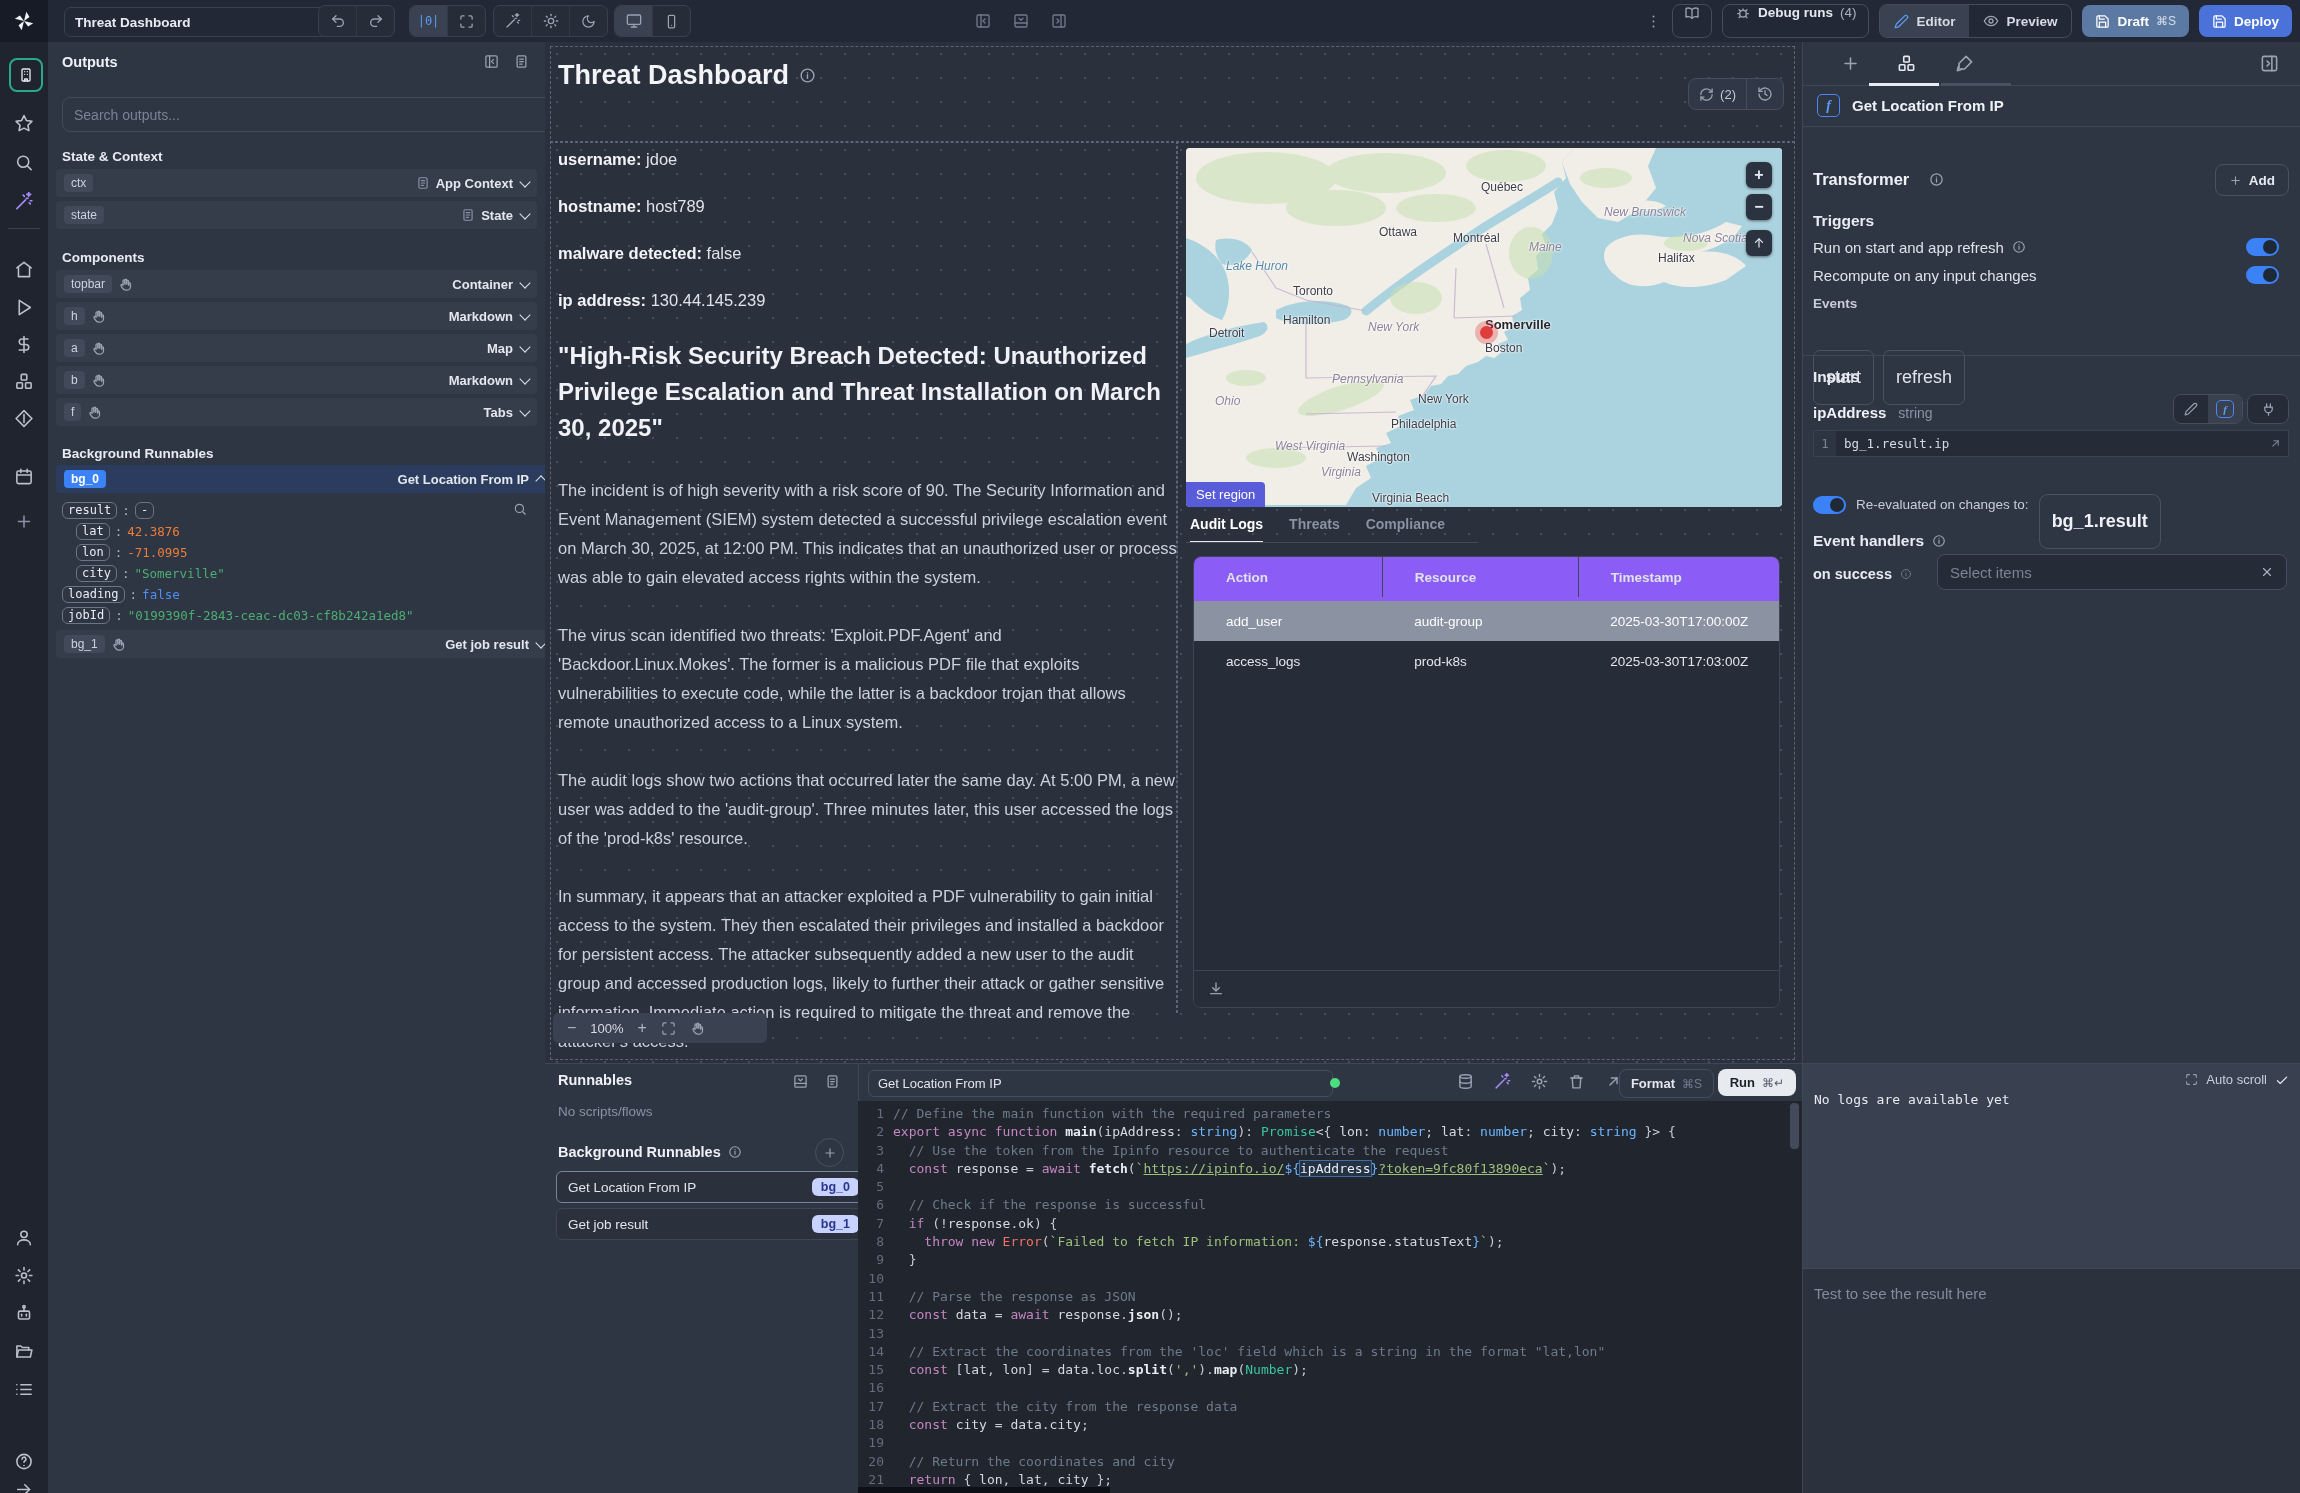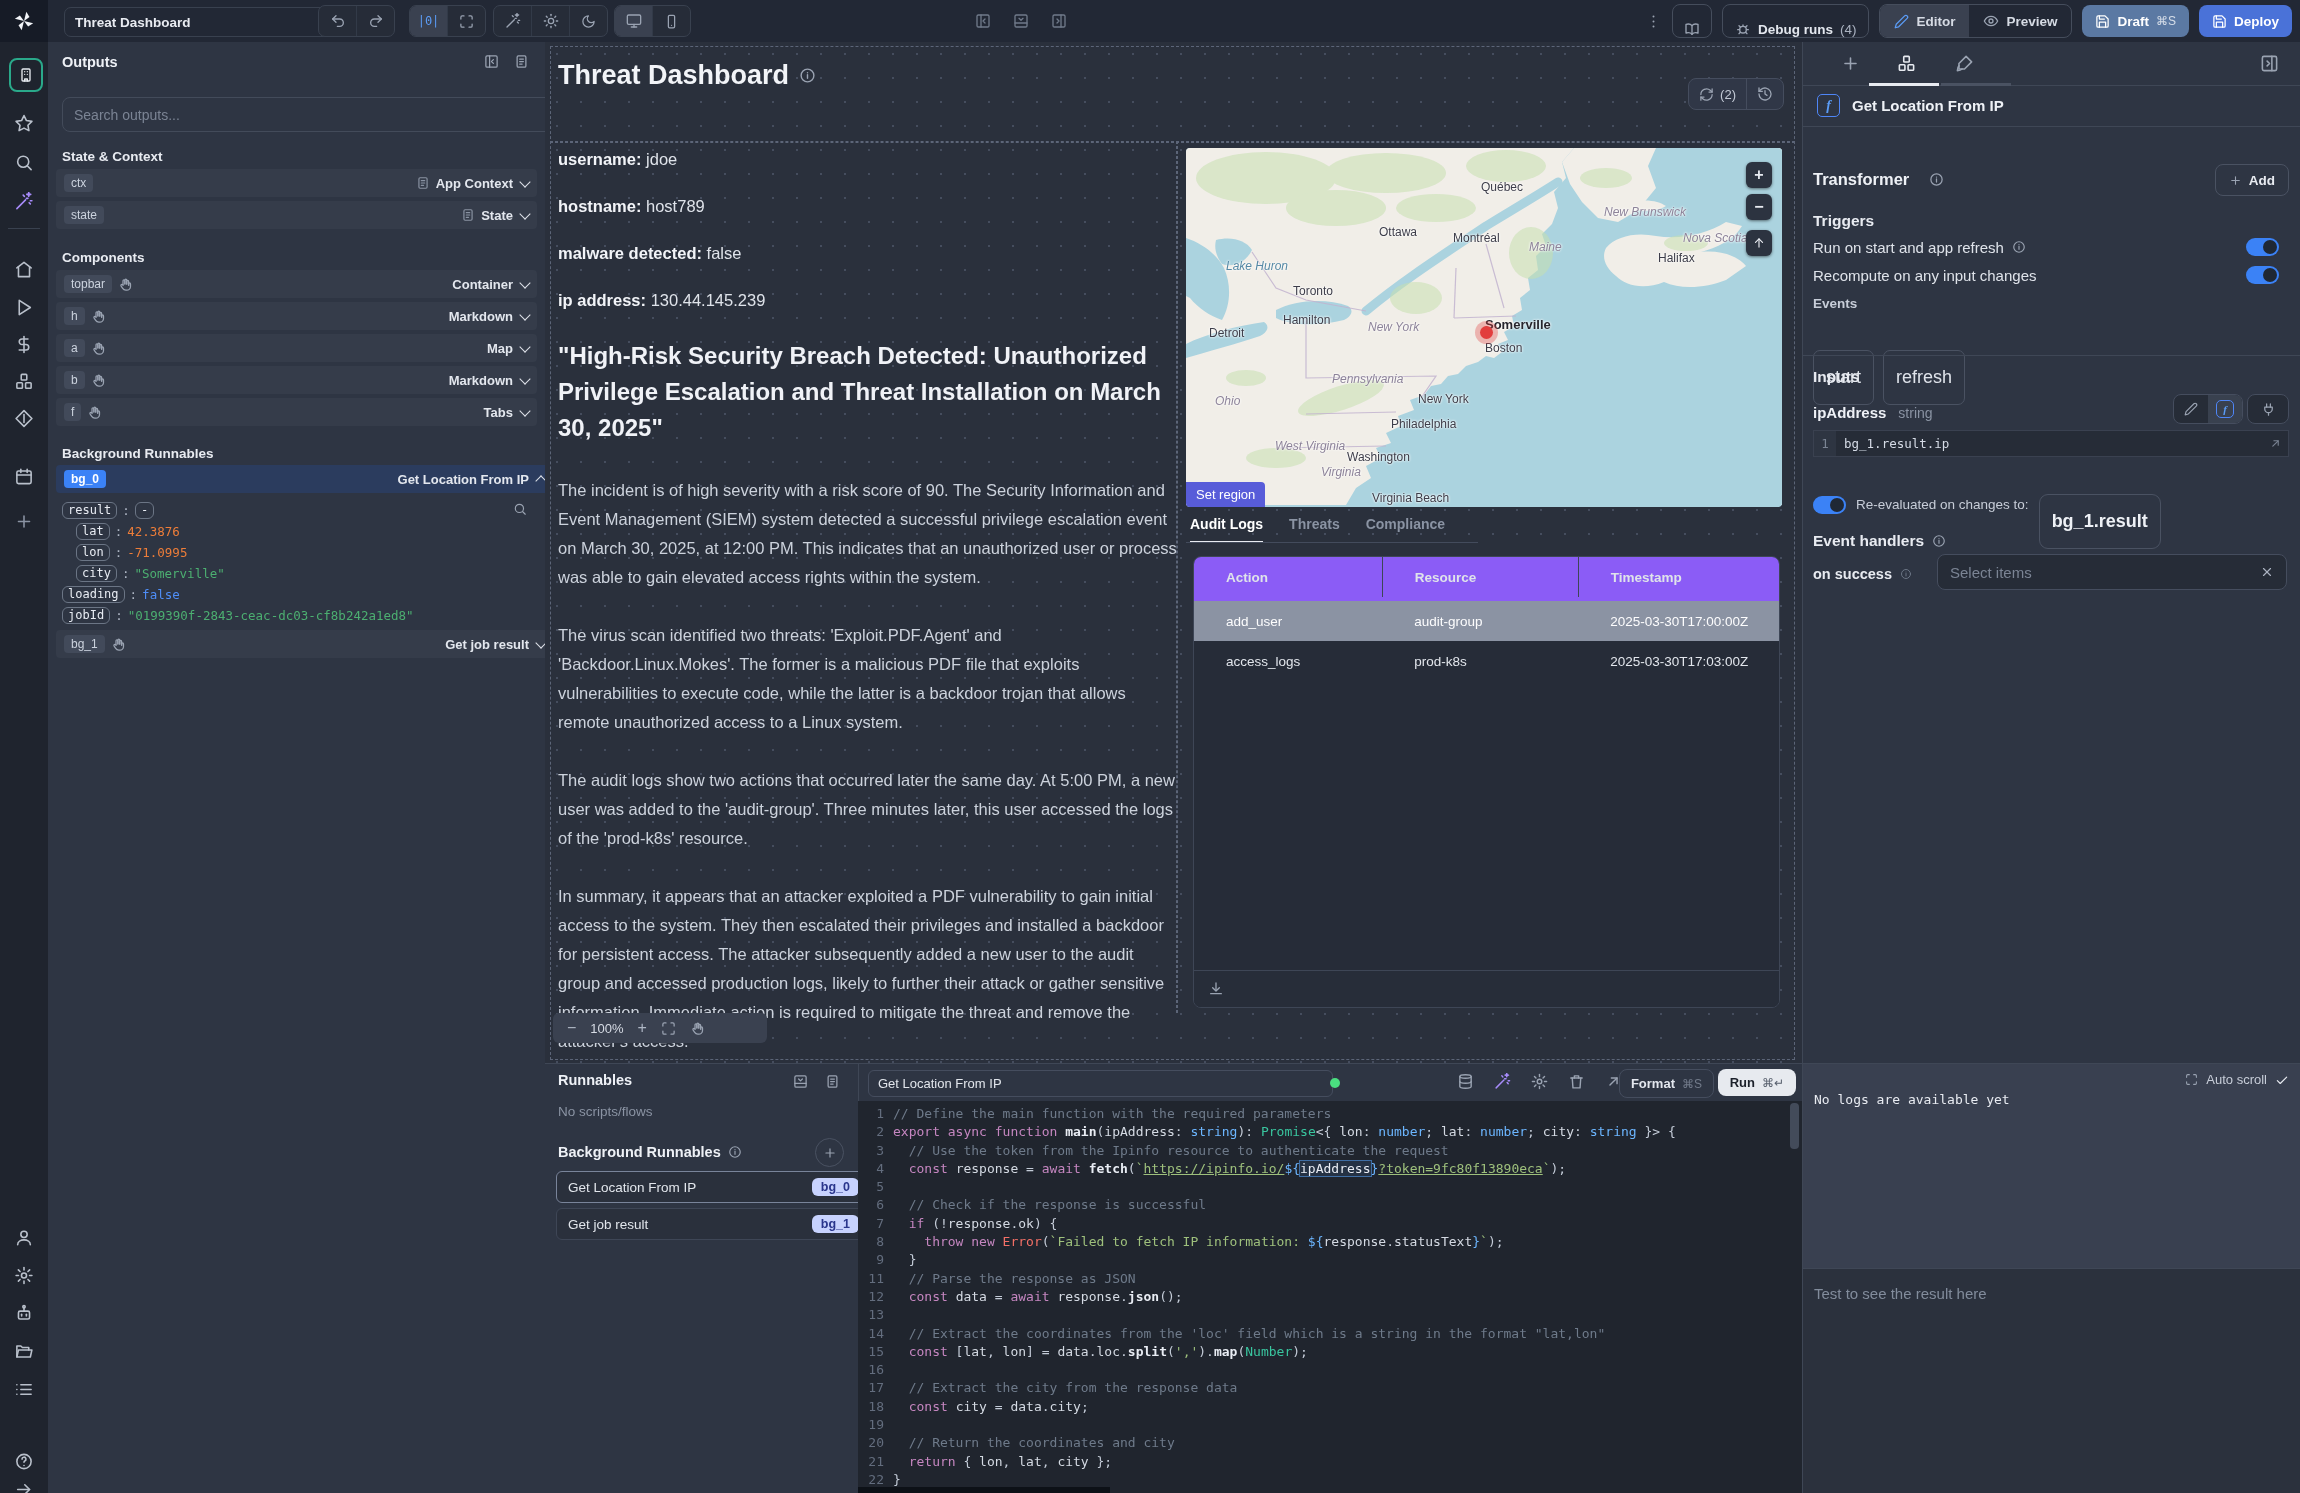--- a/index.html
+++ b/index.html
@@ -16,21 +16,21 @@
   .topbar{position:absolute;left:0;top:0;width:2300px;height:42px;background:#222835;border-bottom:1px solid #151a23;display:flex;align-items:center;}
   .logo{width:48px;height:42px;background:#161b26;display:flex;align-items:center;justify-content:center;color:#f2f4f8;}
   .title-input{position:absolute;left:64px;top:7px;width:248px;height:28px;border:1px solid #39414f;border-radius:7px;
                display:flex;align-items:center;padding:0 10px;font-size:13.5px;font-weight:700;color:#e8ebf1;}
   .btn-group{display:flex;height:30px;border:1px solid #39414f;border-radius:7px;background:#262c38;overflow:hidden;}
   .btn-group .cell{width:37px;height:30px;display:flex;align-items:center;justify-content:center;color:#8a93a3;border-right:1px solid #323a48;}
   .btn-group .cell:last-child{border-right:none;}
   .btn-group .cell.active{background:#3a4150;color:#5b9cf6;}
   .btn-group .cell.blue{color:#5b9cf6;}
   .tb-right{position:absolute;right:8px;top:0;height:42px;display:flex;align-items:center;gap:10px;}
-  .tb-btn{height:32px;border:1px solid #454d5c;border-radius:8px;display:flex;align-items:flex-end;gap:7px;padding:0 12px;color:#e3e7ee;font-weight:700;font-size:13.5px;background:transparent;}
+  .tb-btn{height:32px;border:1px solid #454d5c;border-radius:8px;display:flex;align-items:flex-start;gap:7px;padding:0 12px;color:#e3e7ee;font-weight:700;font-size:13.5px;background:transparent;}
   .seg{height:32px;border:1px solid #454d5c;border-radius:8px;display:flex;overflow:hidden;}
   .seg .s-cell{display:flex;align-items:center;gap:7px;padding:0 14px;font-weight:700;font-size:13.5px;color:#d6dbe4;}
   .seg .s-cell.active{background:#3a4150;}
   .fill-btn{height:32px;border-radius:8px;display:flex;align-items:center;gap:7px;padding:0 13px;color:#fff;font-weight:700;font-size:13.5px;}
   .shortcut{font-weight:400;font-size:12px;opacity:.75;}
 
   
   .rail{position:absolute;left:0;top:42px;width:48px;height:1451px;background:#1f242e;border-right:1px solid #343b48;}
   .rail .ric{position:absolute;left:50%;transform:translateX(-50%);width:19px;height:19px;color:#b9c0cb;}
   .rail .appbox{width:30px;height:30px;border:2px solid #2aa98a;border-radius:8px;color:#e8ebf1;display:flex;align-items:center;justify-content:center;}
@@ -963,20 +963,21 @@
       <div class="hscroll"></div>
     <div class="cline" style="margin-top: 4px;"><span class="lno">1</span><span><span class="tk-c">// Define the main function with the required parameters</span></span></div>
         <div class="cline"><span class="lno">2</span><span><span class="tk-k">export</span><span class="tk-p"> </span><span class="tk-k">async</span><span class="tk-p"> </span><span class="tk-k">function</span><span class="tk-p"> </span><span class="tk-f">main</span><span class="tk-p">(</span><span class="tk-v">ipAddress</span><span class="tk-p">: </span><span class="tk-t">string</span><span class="tk-p">): </span><span class="tk-g">Promise</span><span class="tk-p">&lt;{ </span><span class="tk-v">lon</span><span class="tk-p">: </span><span class="tk-t">number</span><span class="tk-p">; </span><span class="tk-v">lat</span><span class="tk-p">: </span><span class="tk-t">number</span><span class="tk-p">; </span><span class="tk-v">city</span><span class="tk-p">: </span><span class="tk-t">string</span><span class="tk-p"> }&gt; {</span></span></div>
         <div class="cline"><span class="lno">3</span><span><span class="tk-c">  // Use the token from the Ipinfo resource to authenticate the request</span></span></div>
         <div class="cline"><span class="lno">4</span><span><span class="tk-k">  const</span><span class="tk-p"> </span><span class="tk-v">response</span><span class="tk-p"> = </span><span class="tk-k">await</span><span class="tk-p"> </span><span class="tk-f">fetch</span><span class="tk-p">(</span><span class="tk-s">`</span><span class="tk-su">https://ipinfo.io/</span><span class="tk-pb">${</span><span class="tk-vb">ipAddress</span><span class="tk-pb">}</span><span class="tk-su">?token=9fc80f13890eca</span><span class="tk-s">`</span><span class="tk-p">);</span></span></div>
         <div class="cline"><span class="lno">5</span><span></span></div>
         <div class="cline"><span class="lno">6</span><span><span class="tk-c">  // Check if the response is successful</span></span></div>
         <div class="cline"><span class="lno">7</span><span><span class="tk-k">  if</span><span class="tk-p"> (!</span><span class="tk-v">response</span><span class="tk-p">.</span><span class="tk-v">ok</span><span class="tk-p">) {</span></span></div>
         <div class="cline"><span class="lno">8</span><span><span class="tk-k">    throw</span><span class="tk-p"> </span><span class="tk-k">new</span><span class="tk-p"> </span><span class="tk-e">Error</span><span class="tk-p">(</span><span class="tk-s">`Failed to fetch IP information: </span><span class="tk-pb">${</span><span class="tk-v">response</span><span class="tk-p">.</span><span class="tk-v">statusText</span><span class="tk-pb">}</span><span class="tk-s">`</span><span class="tk-p">);</span></span></div>
         <div class="cline"><span class="lno">9</span><span><span class="tk-p">  }</span></span></div>
+        <div class="cline"><span class="lno">10</span><span></span></div>
         <div class="cline"><span class="lno">11</span><span><span class="tk-c">  // Parse the response as JSON</span></span></div>
         <div class="cline"><span class="lno">12</span><span><span class="tk-k">  const</span><span class="tk-p"> </span><span class="tk-v">data</span><span class="tk-p"> = </span><span class="tk-k">await</span><span class="tk-p"> </span><span class="tk-v">response</span><span class="tk-p">.</span><span class="tk-f">json</span><span class="tk-p">();</span></span></div>
         <div class="cline"><span class="lno">13</span><span></span></div>
         <div class="cline"><span class="lno">14</span><span><span class="tk-c">  // Extract the coordinates from the 'loc' field which is a string in the format "lat,lon"</span></span></div>
         <div class="cline"><span class="lno">15</span><span><span class="tk-k">  const</span><span class="tk-p"> [</span><span class="tk-v">lat</span><span class="tk-p">, </span><span class="tk-v">lon</span><span class="tk-p">] = </span><span class="tk-v">data</span><span class="tk-p">.</span><span class="tk-v">loc</span><span class="tk-p">.</span><span class="tk-f">split</span><span class="tk-p">(</span><span class="tk-s">','</span><span class="tk-p">).</span><span class="tk-f">map</span><span class="tk-p">(</span><span class="tk-g">Number</span><span class="tk-p">);</span></span></div>
         <div class="cline"><span class="lno">16</span><span></span></div>
         <div class="cline"><span class="lno">17</span><span><span class="tk-c">  // Extract the city from the response data</span></span></div>
         <div class="cline"><span class="lno">18</span><span><span class="tk-k">  const</span><span class="tk-p"> </span><span class="tk-v">city</span><span class="tk-p"> = </span><span class="tk-v">data</span><span class="tk-p">.</span><span class="tk-v">city</span><span class="tk-p">;</span></span></div>
         <div class="cline"><span class="lno">19</span><span></span></div>
         <div class="cline"><span class="lno">20</span><span><span class="tk-c">  // Return the coordinates and city</span></span></div>

